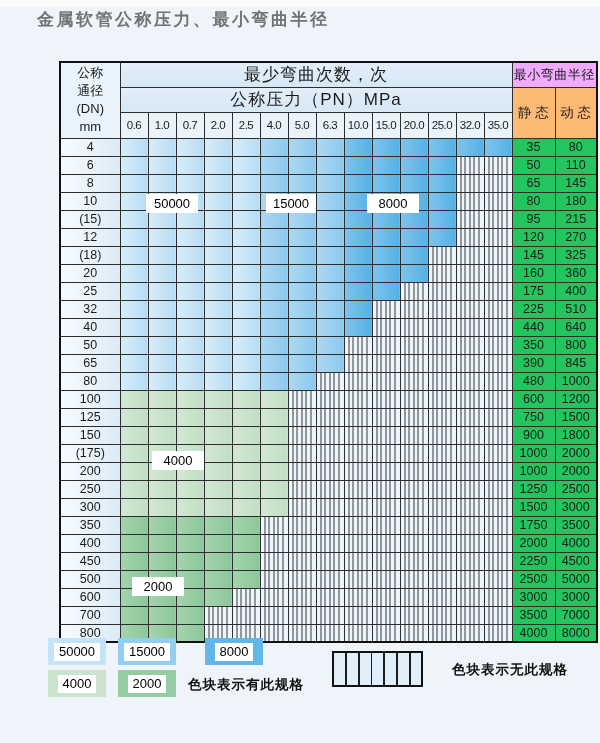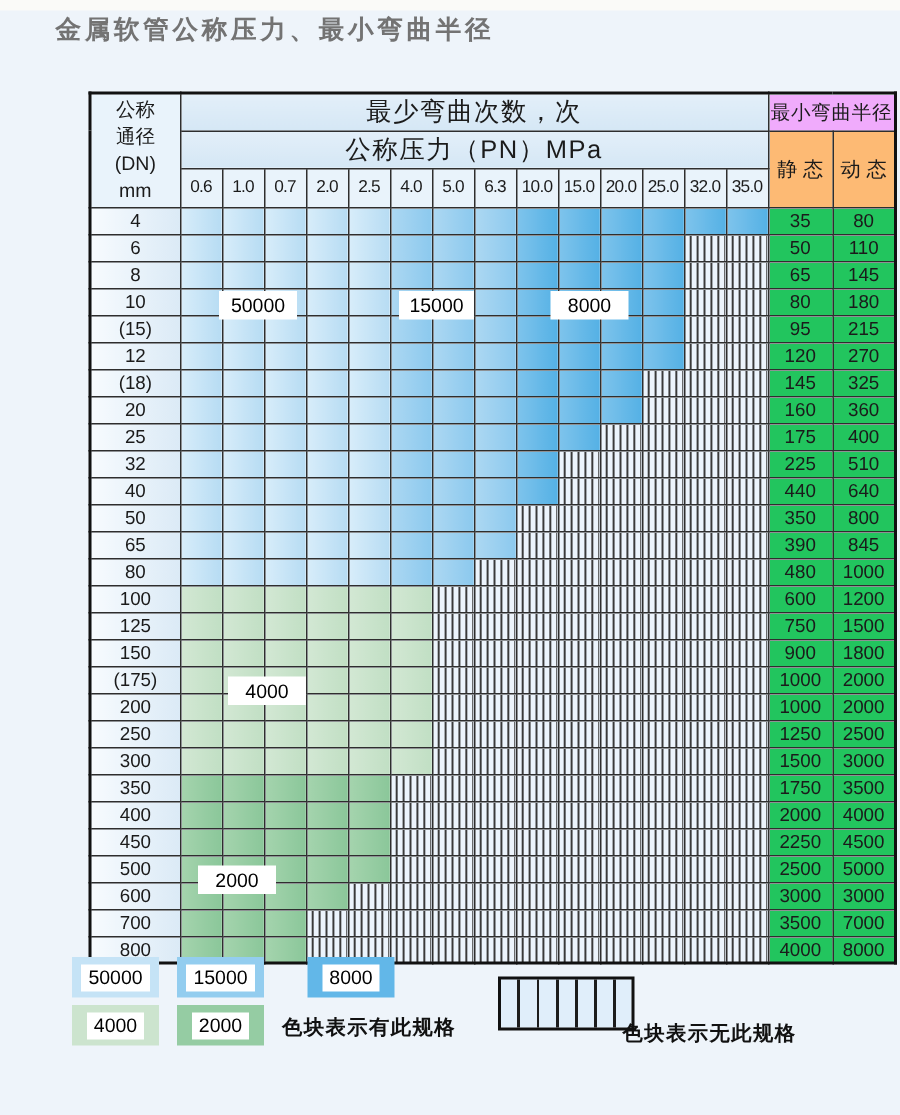--- a/index.html
+++ b/index.html
@@ -57,21 +57,21 @@
   .flag-2000  { left:97px;  top:516px; width:52px; }
   .legend-swatch {
     position:absolute; height:27px; width:58px;
     display:flex; align-items:center; justify-content:center;
   }
   .legend-swatch .inner {
     background:#fff; padding:1px 5px; font-size:13px; line-height:16px; color:#000;
   }
   .legend-text { position:absolute; font-size:13.5px; font-weight:bold; color:#111; letter-spacing:1px; }
   .legend-has { left:188px; top:676px;text-align:right; }
-  .legend-no  { left:415px; top:661px;margin-top:19px; }
+  .legend-no  { left:452px; top:661px; }
   .legend-hatch-box {
     position:absolute; left:332px; top:651px; width:91px; height:36px;
     border:2px solid #111;
     background:repeating-linear-gradient(90deg, var(--legendhatch-bg) 0 11px, #1c1c1c 11px 12.8px);
   }
 </style>
 </head>
 <body>
 
 <div class="top-strip"></div>

